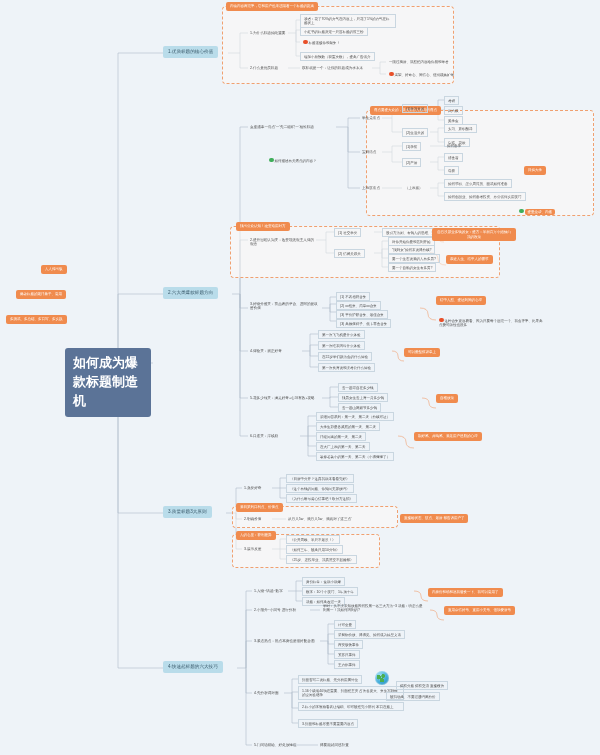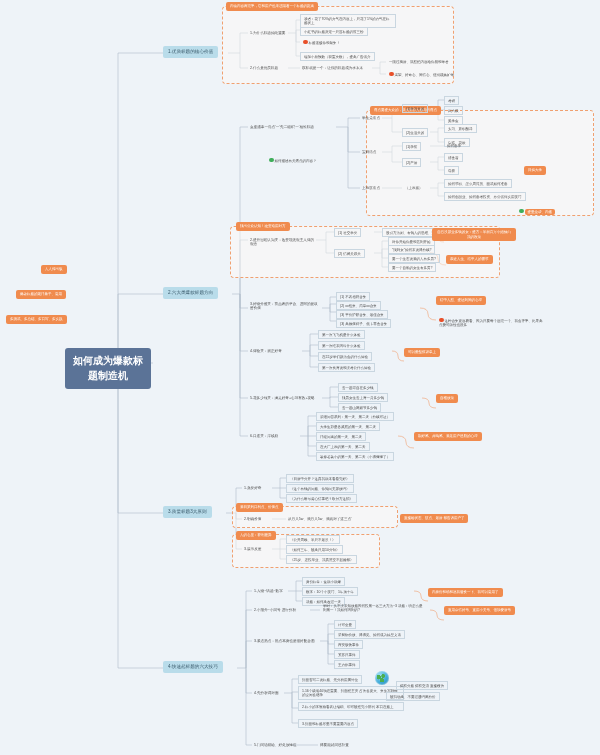--- a/index.html
+++ b/index.html
@@ -12,23 +12,23 @@
   #canvas { position:absolute; left:0; top:0; width:600px; height:755px; }
   svg.links { position:absolute; left:0; top:0; width:600px; height:755px; pointer-events:none; }
 
   
   .node { position:absolute; white-space:nowrap; }
 
   .root {
     background:#5b7397; color:#fff;
     border-radius:3px;
     padding:6px 8px;
-    font-size:10px; font-weight:bold;
+    font-size:13px; font-weight:bold;
     line-height:1.45;
-    text-align:center;
+    text-align:left;
     width:86px; white-space:normal;
   }
 
   .branch {
     background:#b9dcea; color:#3a5a6b;
     border-radius:2px;
     padding:3px 5px;
     font-size:4.6px;
     line-height:1.2;
   }

